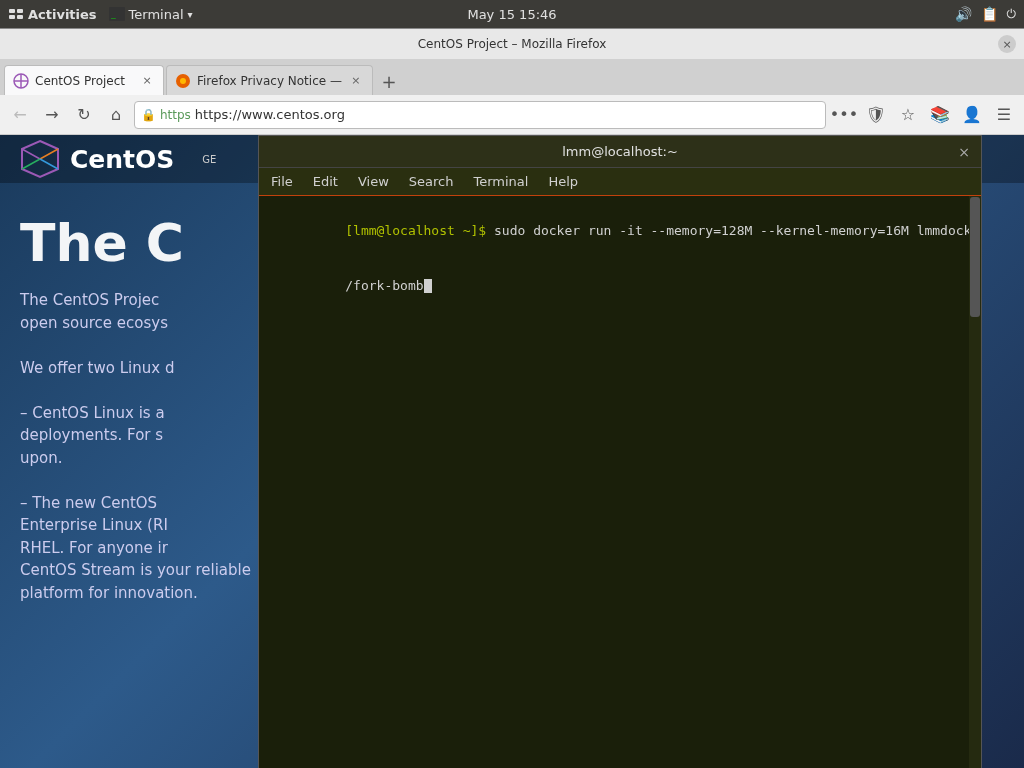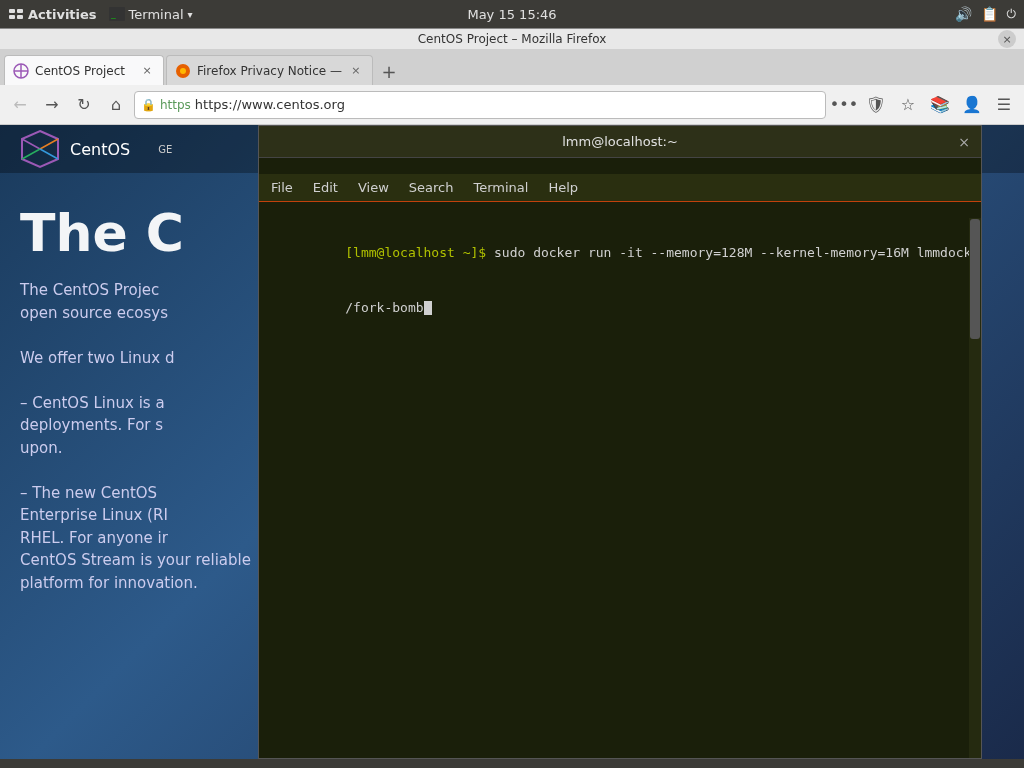--- a/index.html
+++ b/index.html
@@ -24,21 +24,21 @@
 
     
     .firefox-window {
       width: 1024px;
       background: #f9f9fa;
       border-top: 1px solid #888;
     }
 
     
     .firefox-titlebar {
-      height: 20px;
+      height: 30px;
       background: #e8e8e8;
       display: flex;
       align-items: center;
       justify-content: center;
       font-size: 12px;
       color: #333;
       position: relative;
     }
     .firefox-titlebar-close {
       position: absolute;
@@ -166,21 +166,20 @@
       position: absolute;
       top: 0;
       left: 258px;
       width: 724px;
       height: 634px;
       background: #1a1f0a;
       border: 1px solid #555;
       display: flex;
       flex-direction: column;
       z-index: 100;
-      gap: 16px;
     }
     .terminal-titlebar {
       height: 32px;
       background: #2d3018;
       display: flex;
       align-items: center;
       justify-content: center;
       position: relative;
       border-bottom: 1px solid #444;
     }
@@ -354,21 +353,21 @@
     <div class="centos-website">
       <div class="centos-nav">
         <div class="centos-logo">
           <svg class="centos-logo-icon" viewBox="0 0 40 40">
             <polygon points="20,2 38,10 38,30 20,38 2,30 2,10" fill="none" stroke="#9b59b6" stroke-width="2"></polygon>
             <line x1="2" y1="10" x2="20" y2="20" stroke="#9b59b6" stroke-width="1.5"></line>
             <line x1="38" y1="10" x2="20" y2="20" stroke="#e67e22" stroke-width="1.5"></line>
             <line x1="2" y1="30" x2="20" y2="20" stroke="#27ae60" stroke-width="1.5"></line>
             <line x1="38" y1="30" x2="20" y2="20" stroke="#3498db" stroke-width="1.5"></line>
           </svg>
-          <span class="centos-logo-text" style="font-size:16px; font-weight:normal; color:white;">CentOS</span>
+          <span class="centos-logo-text" style="font-size:25px; font-weight:bold; color:white;">CentOS</span>
         </div>
         <span class="centos-nav-item">GE</span>
       </div>
       <div class="centos-hero">
         <div class="centos-hero-title">The C</div>
         <div class="centos-hero-desc">
           <div>The CentOS Projec</div>
           <div>open source ecosys</div>
           <br>
           <div>We offer two Linux d</div>

